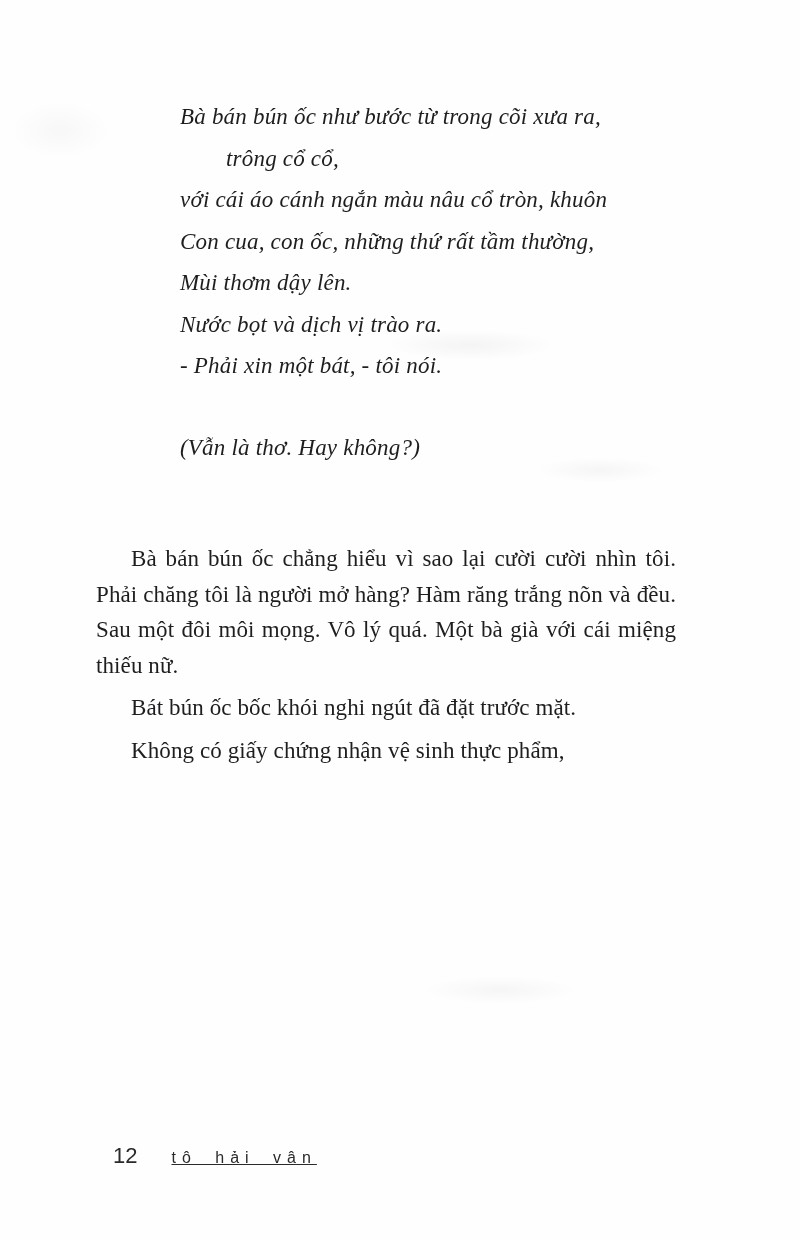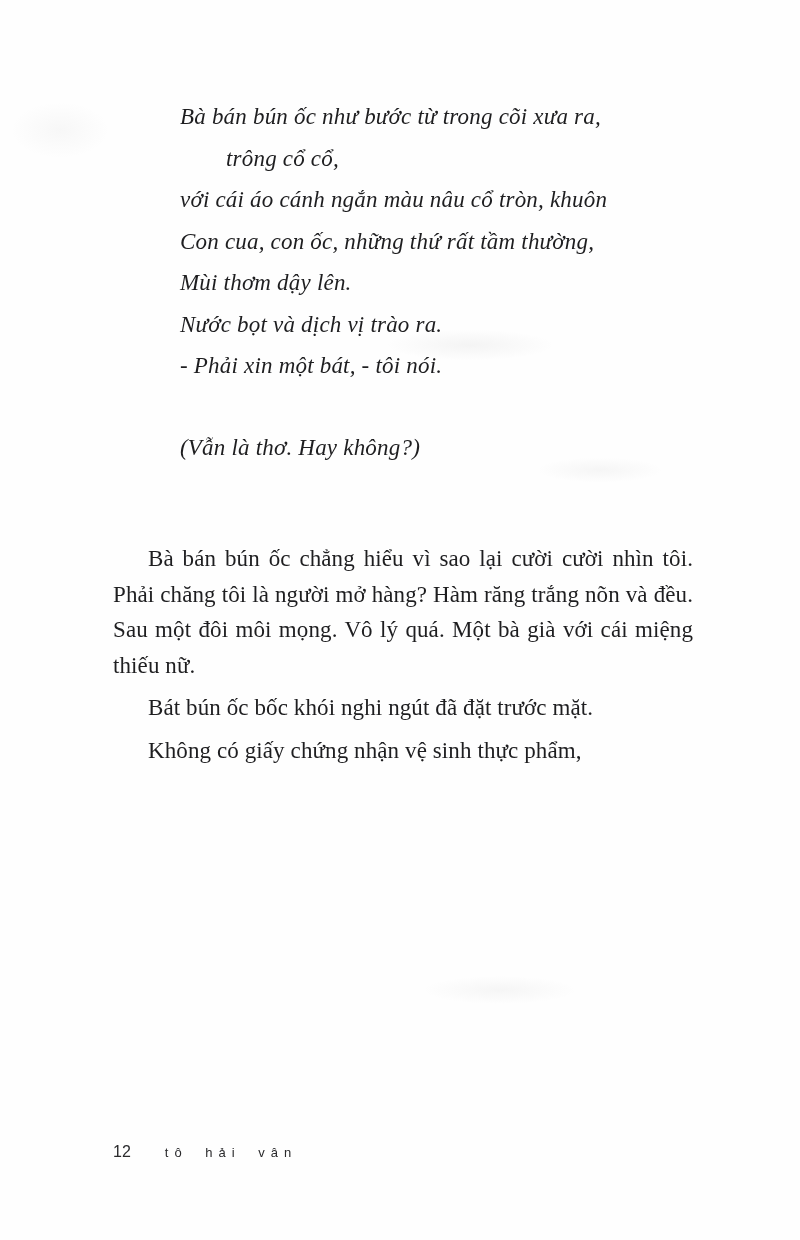--- a/index.html
+++ b/index.html
@@ -33,21 +33,21 @@
     font-size: 23px;
     line-height: 41.5px;
     letter-spacing: 0.2px;
   }
   .poem .line { white-space: nowrap; font-style: italic; }
   .poem .cont { padding-left: 46px; }
   .poem .italic { font-style: italic; margin-top: 40px; }
 
   .prose {
     position: absolute;
-    left: 113px;
+    left: 96px;
     top: 541px;
     width: 580px;
     font-size: 23px;
     line-height: 35.5px;
     text-align: justify;
     letter-spacing: 0.1px;
   }
   .prose p {
     margin: 0 0 7px 0;
     text-indent: 35px;
@@ -60,28 +60,29 @@
   .footer {
     position: absolute;
     left: 113px;
     top: 1143px;
     display: flex;
     align-items: baseline;
     gap: 34px;
     font-family: "Liberation Sans", sans-serif;
   }
   .footer .pagenum {
-    font-size: 16px;
+    font-size: 22px;
     color: #2a2a2c;
   }
   .footer .author {
-    font-size: 13px;
+    font-size: 16px;
     letter-spacing: 6px;
     word-spacing: 8px;
     color: #2a2a2c;
+    text-decoration: underline;
   }
 </style>
 </head>
 <body>
 
 <div class="page">
 
   <div class="poem">
     <div class="line">Bà bán bún ốc như bước từ trong cõi xưa ra,</div>
     <div class="line cont">trông cổ cổ,</div>

